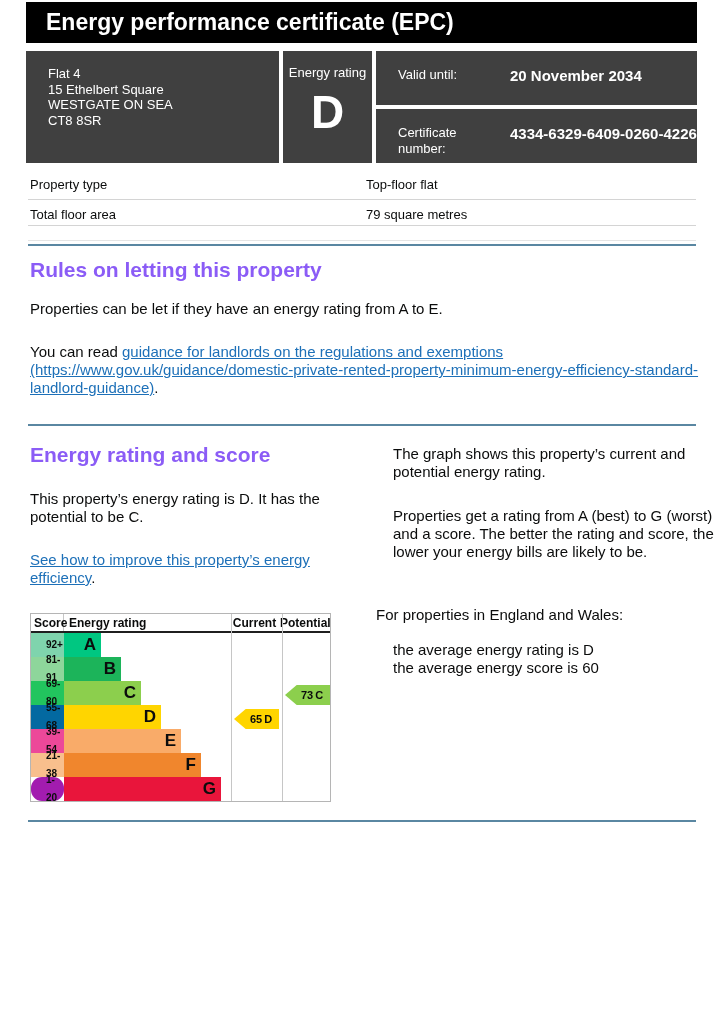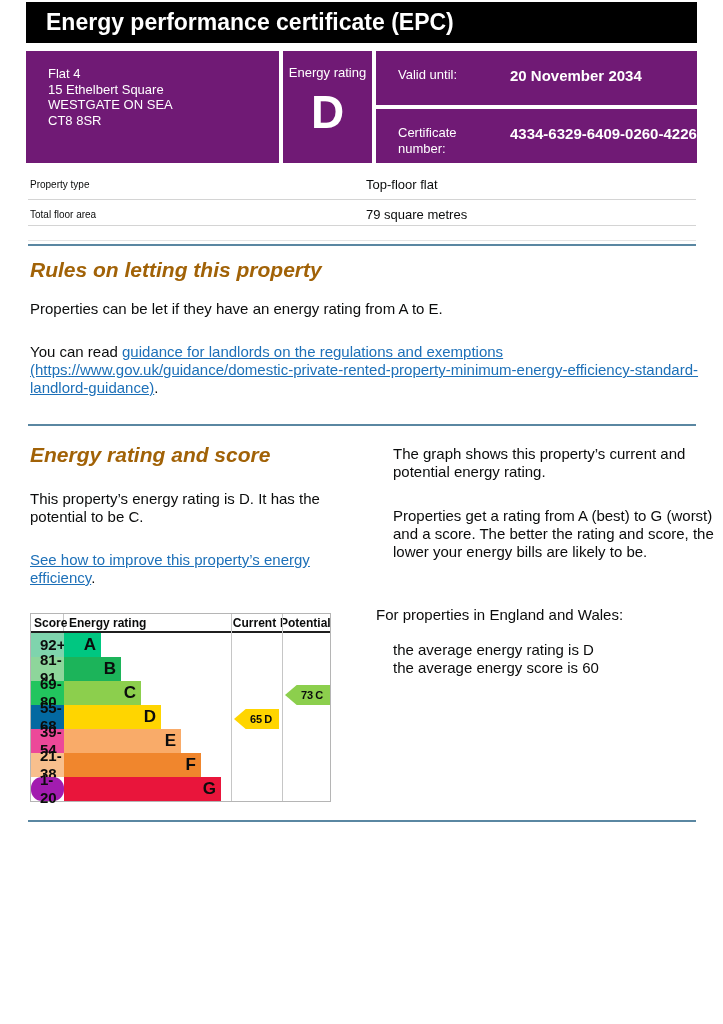--- a/index.html
+++ b/index.html
@@ -15,51 +15,51 @@
   
   .title-bar {
     left:26px; top:2px; width:671px; height:41px;
     background:#000000; color:#ffffff;
     font-size:23px; font-weight:bold; line-height:41px;
     padding-left:20px;
   }
 
   
   .summary-box { left:26px; top:51px; width:671px; height:112px; }
-  .panel { position:absolute; background:#701a75; color:#ffffff; }
+  .panel { position:absolute; background:#404040; color:#ffffff; }
   .addr-panel { left:0; top:0; width:253px; height:112px; padding:15px 10px 0 22px; font-size:13px; line-height:15.5px; }
   .rating-panel { left:257px; top:0; width:89px; height:112px; text-align:center; }
   .rating-label { margin-top:13px; font-size:13px; }
   .rating-letter { font-size:46px; font-weight:bold; line-height:52px; margin-top:4px; }
   .valid-panel { left:350px; top:0; width:321px; height:54px; }
   .cert-panel  { left:350px; top:58px; width:321px; height:54px; }
   .panel-label { position:absolute; left:22px; top:16px; width:100px; font-size:13px; line-height:16px; }
   .panel-value { position:absolute; left:134px; top:16px; font-size:15px; font-weight:bold; }
 
   
-  .tbl-label { font-size:10px; }
+  .tbl-label { font-size:13px; }
   .tbl-value { font-size:13px; }
   .sep { height:1px; background:#d4d4d4; }
   .sep-light { height:1px; background:#e5e5e5; }
   .rule { height:2px; background:#5a87a2; }
 
-  h2 { font-size:21px; line-height:25px; font-weight:bold; color:#a16207;font-style:italic; }
+  h2 { font-size:21px; line-height:25px; font-weight:bold; color:#8b5cf6; }
   p  { font-size:15px; line-height:18px; }
   a  { color:#1d70b8; text-decoration:underline; cursor:pointer; }
   .bold { font-weight:normal; }
 
   
   .chart { left:30px; top:613px; width:301px; height:189px; border:1px solid #b5b5b5; background:#fff; }
   .chart-header { display:flex; height:19px; border-bottom:2px solid #1f1f1f; font-size:12px; font-weight:bold; align-items:center; }
   .ch-score { width:33px; padding-left:3px; border-right:1px solid #c6c6c6; height:100%; display:flex; align-items:center; }
   .ch-rating { flex:1; padding-left:5px; }
   .ch-current { width:51px; text-align:center; }
   .ch-potential { width:50px; text-align:center; }
   .band-row { display:flex; height:24px; }
-  .score-cell { width:33px; padding-left:9px; font-size:15px; font-weight:bold; display:flex; align-items:center; }
+  .score-cell { width:33px; padding-left:15px; font-size:10px; font-weight:bold; display:flex; align-items:center; }
   .bar { height:24px; display:flex; align-items:center; justify-content:flex-end; padding-right:5px; font-weight:bold; font-size:17px; color:#0b0c0c; }
   .vline { position:absolute; top:0; bottom:0; width:1px; background:#c6c6c6; }
   .arrow {
     position:absolute; width:45px; height:20px; z-index:2;
     clip-path:polygon(0 50%, 26% 0, 100% 0, 100% 100%, 26% 100%);
     display:flex; align-items:center; justify-content:center; gap:2px;
     padding-left:9px; font-size:11px; font-weight:bold; color:#0b0c0c;
   }
 </style>
 </head>

